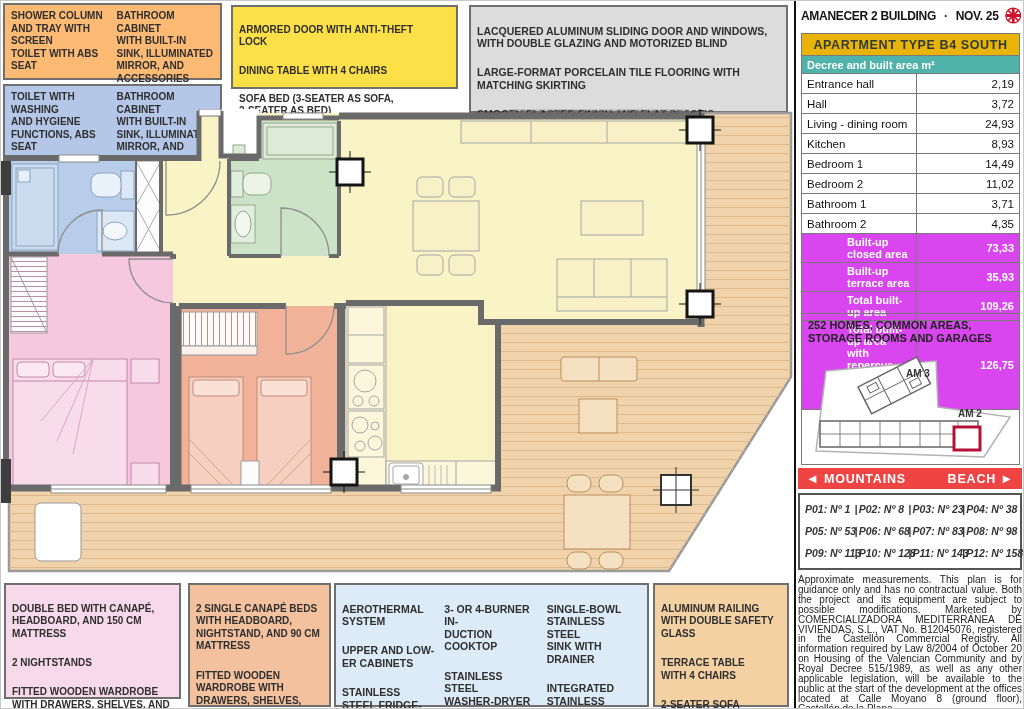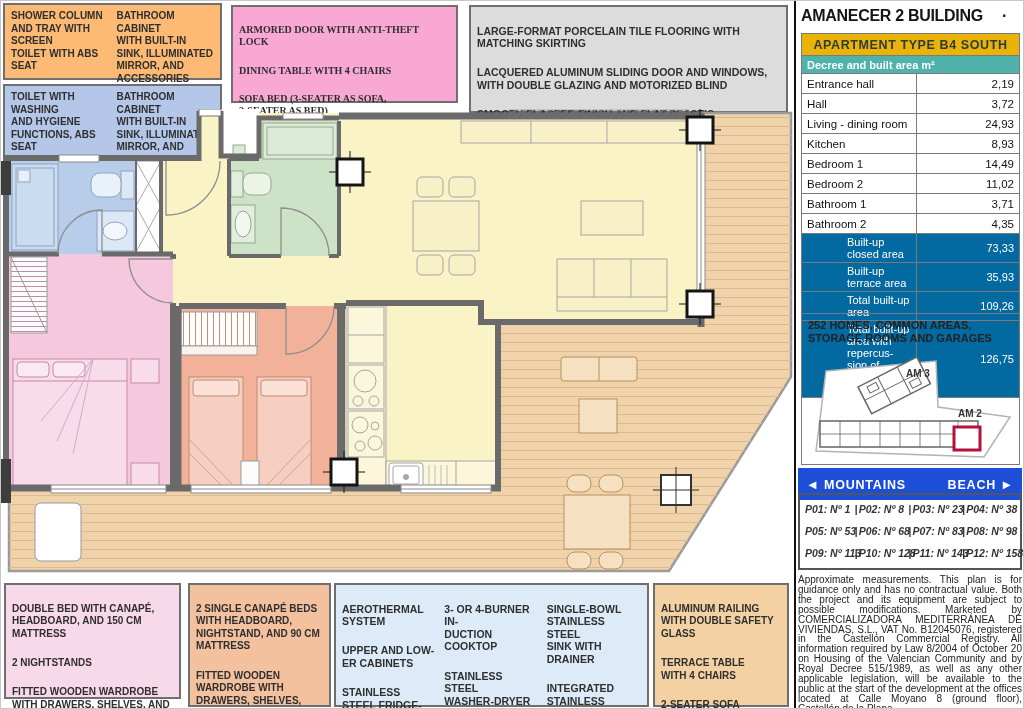--- a/index.html
+++ b/index.html
@@ -8,53 +8,53 @@
   .abs{position:absolute;box-sizing:border-box;}
   
   .lbox{border:2px solid #6f6f6f;padding:5px 6px;color:#2f2f2f;font-weight:bold;
         font-size:10px;line-height:12.6px;white-space:pre-line;}
   .cols{display:flex;gap:8px;}
   .col{flex:1;}
   .para{margin-bottom:4px;white-space:pre-line;}
   .row2{display:flex;justify-content:space-between;margin-bottom:2px;}
   
   #rpanel{left:793px;top:0;width:231px;height:709px;background:#fff;border-left:2px solid #111;}
-  #title{left:800px;top:6px;width:220px;font-size:16px;font-weight:bold;color:#141414;
-         letter-spacing:-0.3px;display:flex;align-items:center;gap:17px;white-space:nowrap;}
+  #title{left:800px;top:6px;width:220px;font-size:12px;font-weight:bold;color:#141414;
+         letter-spacing:-0.3px;display:flex;align-items:center;gap:6px;white-space:nowrap;}
   .ttl-sep{margin:0 2px;}
   table.rooms{left:800px;top:32px;width:219px;border-collapse:collapse;position:absolute;
               font-size:11.5px;color:#111;}
   table.rooms td{border:1px solid #7a7a7a;padding:2px 5px;height:15px;}
   td.val{width:52px;text-align:right;}
   tr.thead td{background:#eab308;color:#2e3b3a;font-weight:bold;text-align:center;
               font-size:12.5px;letter-spacing:0.6px;height:17px;}
   tr.tsub td{background:#4fb3ab;color:#fff;font-weight:bold;font-size:11px;height:13px;}
-  tr.tsum td{background:#0369a1;color:#fff;font-weight:normal;font-size:11px;padding-left:45px;}
+  tr.tsum td{background:#d946ef;color:#fff;font-weight:bold;font-size:11px;padding-left:45px;}
   tr.tsum td.lbl2{white-space:pre-line;line-height:12px;}
   #homesbox{left:800px;top:312px;width:219px;height:152px;border:1.5px solid #7a7a7a;padding:5px 6px;
             font-size:11px;font-weight:bold;color:#222;line-height:13px;}
-  #dirbar{left:797px;top:467px;width:224px;height:32px;background:#1d4ed8;color:#fff;
+  #dirbar{left:797px;top:467px;width:224px;height:21px;background:#ef4444;color:#fff;
           font-weight:bold;font-size:12.5px;display:flex;align-items:center;
           justify-content:space-between;padding:0 8px;letter-spacing:0.8px;}
   .arrow{font-size:13px;}
   #floorsbox{left:797px;top:492px;width:224px;height:77px;border:2px solid #555;
              font-size:10.5px;font-weight:bold;color:#333;padding:3px 5px;}
   .floorrow{display:flex;height:22px;align-items:center;font-style:italic;}
   .fcell{width:23%;white-space:nowrap;}
   .fsep{width:2.6%;text-align:center;}
   #disclaimer{left:797px;top:574px;width:224px;font-size:10px;line-height:9.9px;
               color:#222;text-align:justify;}
   
   #box-pink{left:3px;top:582px;width:177px;height:116px;background:#f8d9e9;}
   #box-salmon{left:187px;top:582px;width:143px;height:124px;background:#f3c19e;}
   #box-kitchen{left:333px;top:582px;width:315px;height:124px;background:#dcebf7;font-size:10.5px;}
   #box-orange{left:652px;top:582px;width:136px;height:124px;background:#f3d1a3;}
   #box-green{left:2px;top:2px;width:219px;height:77px;background:#fdba74;}
   #box-blue{left:2px;top:83px;width:219px;height:76px;background:#b5c7e8;}
-  #box-yellow{left:230px;top:4px;width:227px;height:98px;background:#f9a8d4;line-height:12.2px;font-family:Liberation Serif, serif;}
+  #box-yellow{left:230px;top:4px;width:227px;height:84px;background:#fde047;line-height:12.2px;}
   #box-gray{left:468px;top:4px;width:319px;height:108px;background:#dcdcdc;font-size:10.5px;}
   svg text{font-family:"Liberation Sans",sans-serif;}
 </style>
 </head>
 <body>
 
 <div id="sheet">
 
   <div class="abs lbox cols" id="box-green">
     <div class="col">SHOWER COLUMN
@@ -89,24 +89,24 @@
     <div class="row2">
       <span>VIDEO INTERCOM</span>
       <span>COFFEE TABLE</span>
     </div>
     <div class="row2">
       <span>65" SMART TV</span>
       <span>SIDEBOARD</span>
     </div>
   </div>
   <div class="abs lbox" id="box-gray">
+    <div class="para">LACQUERED ALUMINUM SLIDING DOOR AND WINDOWS,
+WITH DOUBLE GLAZING AND MOTORIZED BLIND</div>
     <div class="para">LARGE-FORMAT PORCELAIN TILE FLOORING WITH
 MATCHING SKIRTING</div>
-    <div class="para">LACQUERED ALUMINUM SLIDING DOOR AND WINDOWS,
-WITH DOUBLE GLAZING AND MOTORIZED BLIND</div>
     <div class="para">SMOOTH PLASTER FINISH AND FLAT PLASTIC
 PAINT, EXCEPT IN BATHROOMS AND KITCHEN</div>
     <div class="para">WOODEN INTERIOR DOORS</div>
   </div>
 
   <svg class="abs" style="left:0;top:108px" width="792" height="468" viewBox="0 0 792 468">
     <defs>
       <pattern id="planks" width="12" height="9" patternUnits="userSpaceOnUse">
         <line x1="0" y1="8.5" x2="12" y2="8.5" stroke="#ddb98e" stroke-width="1"></line>
       </pattern>

